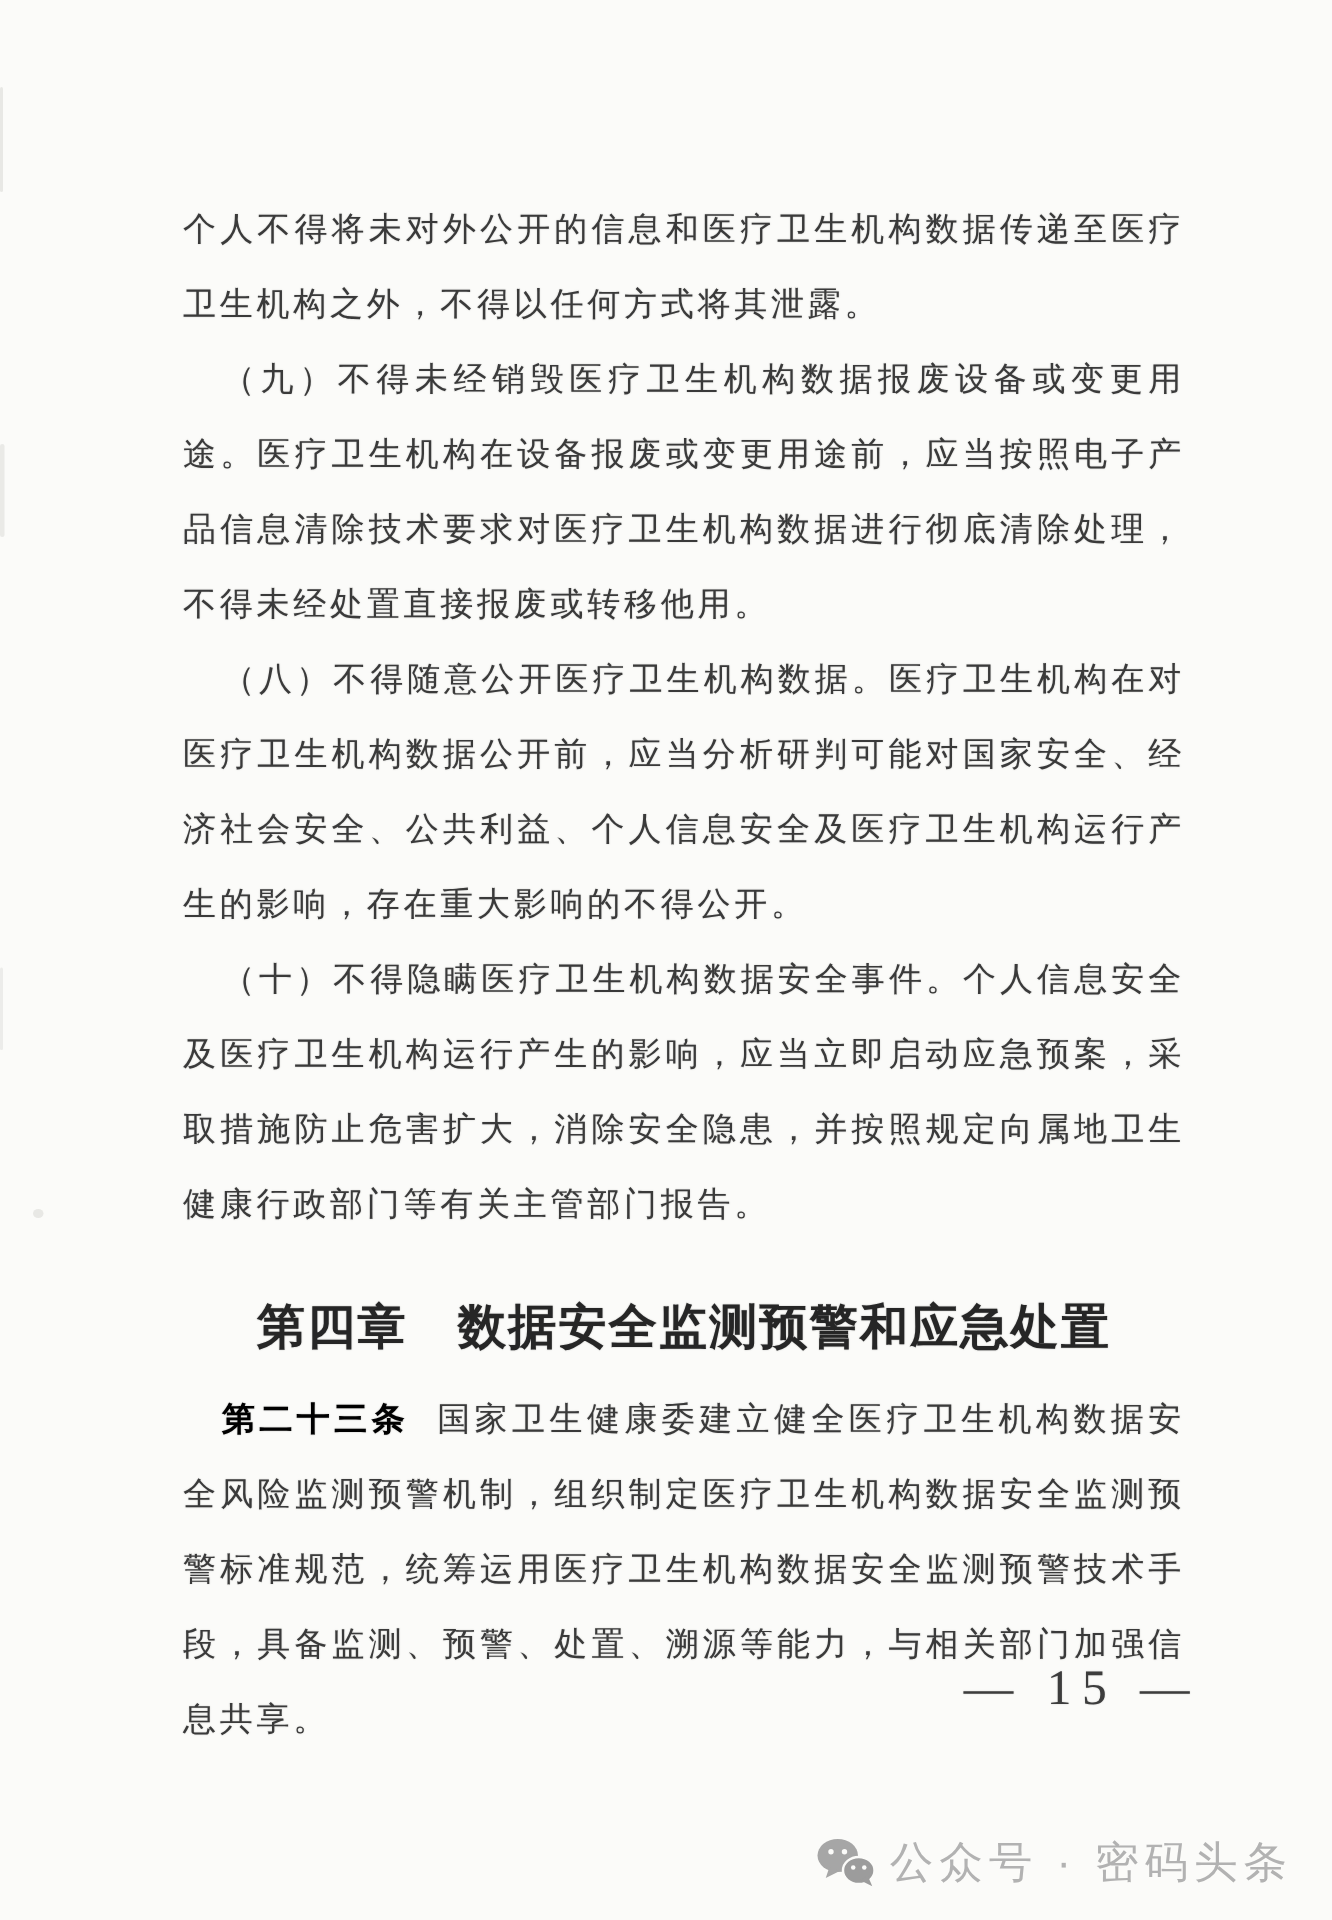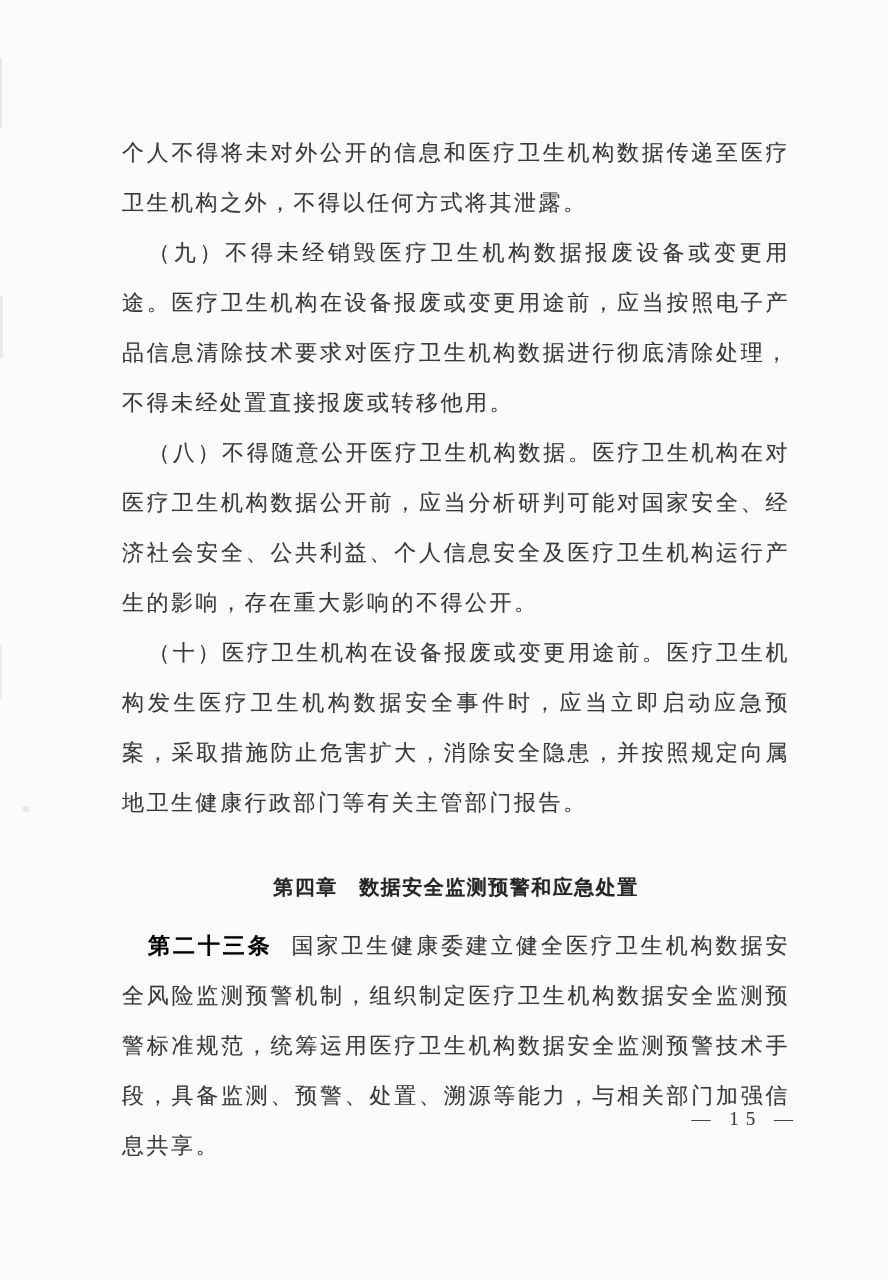--- a/index.html
+++ b/index.html
@@ -42,45 +42,45 @@
   }
   .body-para {
     margin: 0;
     text-indent: 26px;
   }
   .body-para.no-indent {
     text-indent: 0;
   }
   .chapter-heading {
     margin: 34px 0 0 0;
-    font-size: 20px;
+    font-size: 32px;
     line-height: 50px;
     font-weight: 700;
     color: #262626;
     text-align: center;
     letter-spacing: 1.5px;
-    font-family: Liberation Sans, sans-serif;
+    font-family: Liberation Mono, monospace;
     text-shadow: 0 0 1px rgba(40,40,40,.4);
   }
   .article-para {
     margin: 9px 0 0 0;
     text-indent: 26px;
   }
   .article-lead {
     font-weight: 700;
     color: #000000;
     font-family: "Liberation Sans", "DejaVu Sans", sans-serif;
     margin-right: 0.85em;
     text-shadow: 0 0 1px rgba(40,40,40,.4);
   }
   .page-number {
     position: absolute;
     top: 1108px;
     right: 88px;
-    font-size: 19px;
+    font-size: 33px;
     letter-spacing: 7px;
     color: #3d3d3d;
     text-shadow: 0 0 1px rgba(70,70,70,.3);
   }
   .watermark {
     position: absolute;
     top: 1222px;
     right: 26px;
     display: flex;
     align-items: center;
@@ -106,23 +106,38 @@
 
   <div class="artifact a1"></div>
   <div class="artifact a2"></div>
   <div class="artifact a3"></div>
   <div class="artifact speck"></div>
 
   <main class="text-block">
     <p class="body-para no-indent">个人不得将未对外公开的信息和医疗卫生机构数据传递至医疗卫生机构之外，不得以任何方式将其泄露。</p>
     <p class="body-para">（九）不得未经销毁医疗卫生机构数据报废设备或变更用途。医疗卫生机构在设备报废或变更用途前，应当按照电子产品信息清除技术要求对医疗卫生机构数据进行彻底清除处理，不得未经处置直接报废或转移他用。</p>
     <p class="body-para">（八）不得随意公开医疗卫生机构数据。医疗卫生机构在对医疗卫生机构数据公开前，应当分析研判可能对国家安全、经济社会安全、公共利益、个人信息安全及医疗卫生机构运行产生的影响，存在重大影响的不得公开。</p>
-    <p class="body-para">（十）医疗卫生机构在设备报废或变更用途前。医疗卫生机构发生医疗卫生机构数据安全事件时，应当立即启动应急预案，采取措施防止危害扩大，消除安全隐患，并按照规定向属地卫生健康行政部门等有关主管部门报告。</p>
+    <p class="body-para">（十）不得隐瞒医疗卫生机构数据安全事件。个人信息安全及医疗卫生机构运行产生的影响，应当立即启动应急预案，采取措施防止危害扩大，消除安全隐患，并按照规定向属地卫生健康行政部门等有关主管部门报告。</p>
 
     <h2 class="chapter-heading">第四章　数据安全监测预警和应急处置</h2>
 
     <p class="article-para"><span class="article-lead">第二十三条</span><span>国家卫生健康委建立健全医疗卫生机构数据安全风险监测预警机制，组织制定医疗卫生机构数据安全监测预警标准规范，统筹运用医疗卫生机构数据安全监测预警技术手段，具备监测、预警、处置、溯源等能力，与相关部门加强信息共享。</span></p>
   </main>
 
   <div class="page-number">— 15 —</div>
 
+  <div class="watermark">
+    <span class="wm-icon">
+      <svg viewBox="0 0 40 34" width="40" height="34" aria-hidden="true">
+        <ellipse cx="14.5" cy="12" rx="13.5" ry="11" fill="#a6a6a6"></ellipse>
+        <path d="M6.5 27 L9 19.5 L15.5 22.5 Z" fill="#a6a6a6"></path>
+        <circle cx="10" cy="9.5" r="1.8" fill="#fbfbf9"></circle>
+        <circle cx="19" cy="9.5" r="1.8" fill="#fbfbf9"></circle>
+        <ellipse cx="28.5" cy="22" rx="10.5" ry="9" fill="#9c9c9c" stroke="#fbfbf9" stroke-width="1.6"></ellipse>
+        <path d="M37.5 32.5 L34.5 25.5 L29.5 28.5 Z" fill="#9c9c9c"></path>
+        <circle cx="24.8" cy="20" r="1.5" fill="#fbfbf9"></circle>
+        <circle cx="32.2" cy="20" r="1.5" fill="#fbfbf9"></circle>
+      </svg>
+    </span>
+    <span class="wm-text">公众号 · 密码头条</span>
+  </div>
 
 </div>
 
 </body></html>

